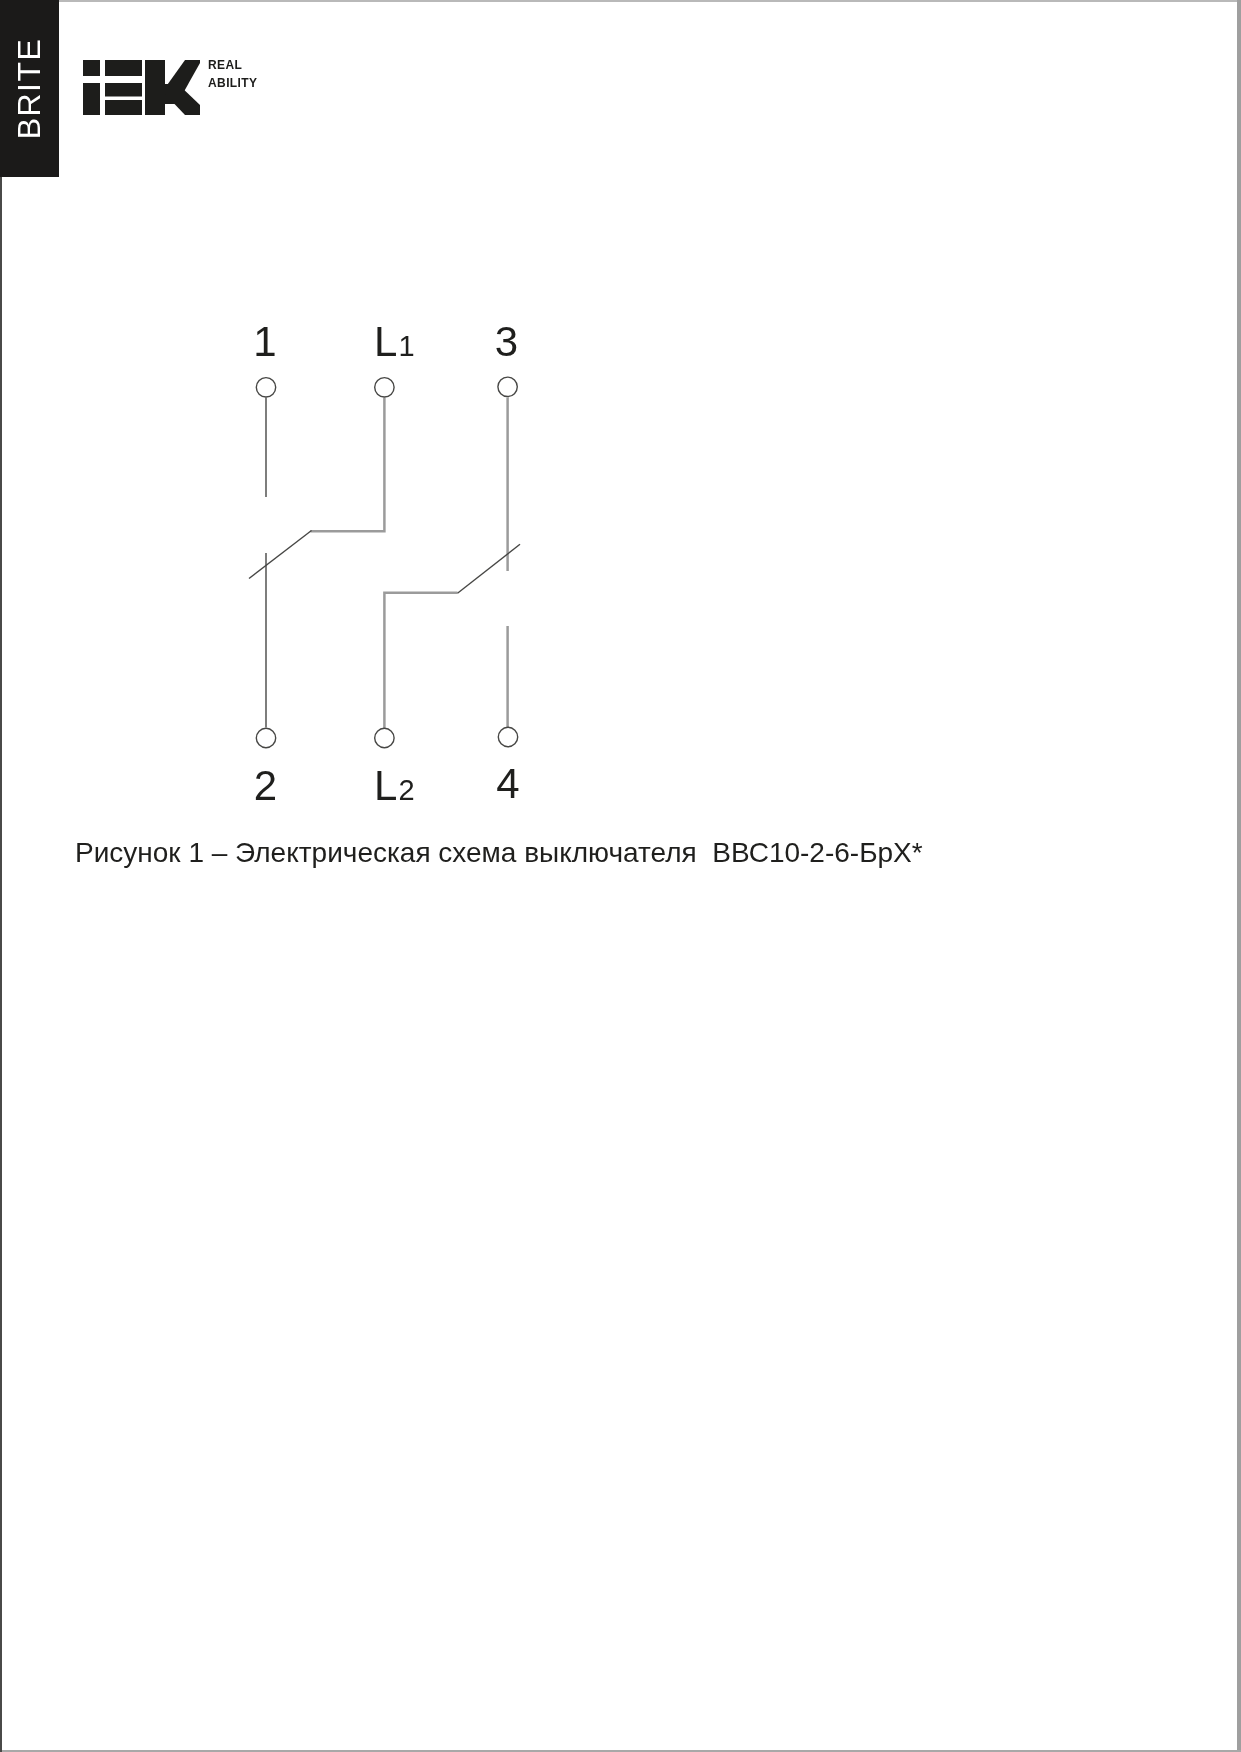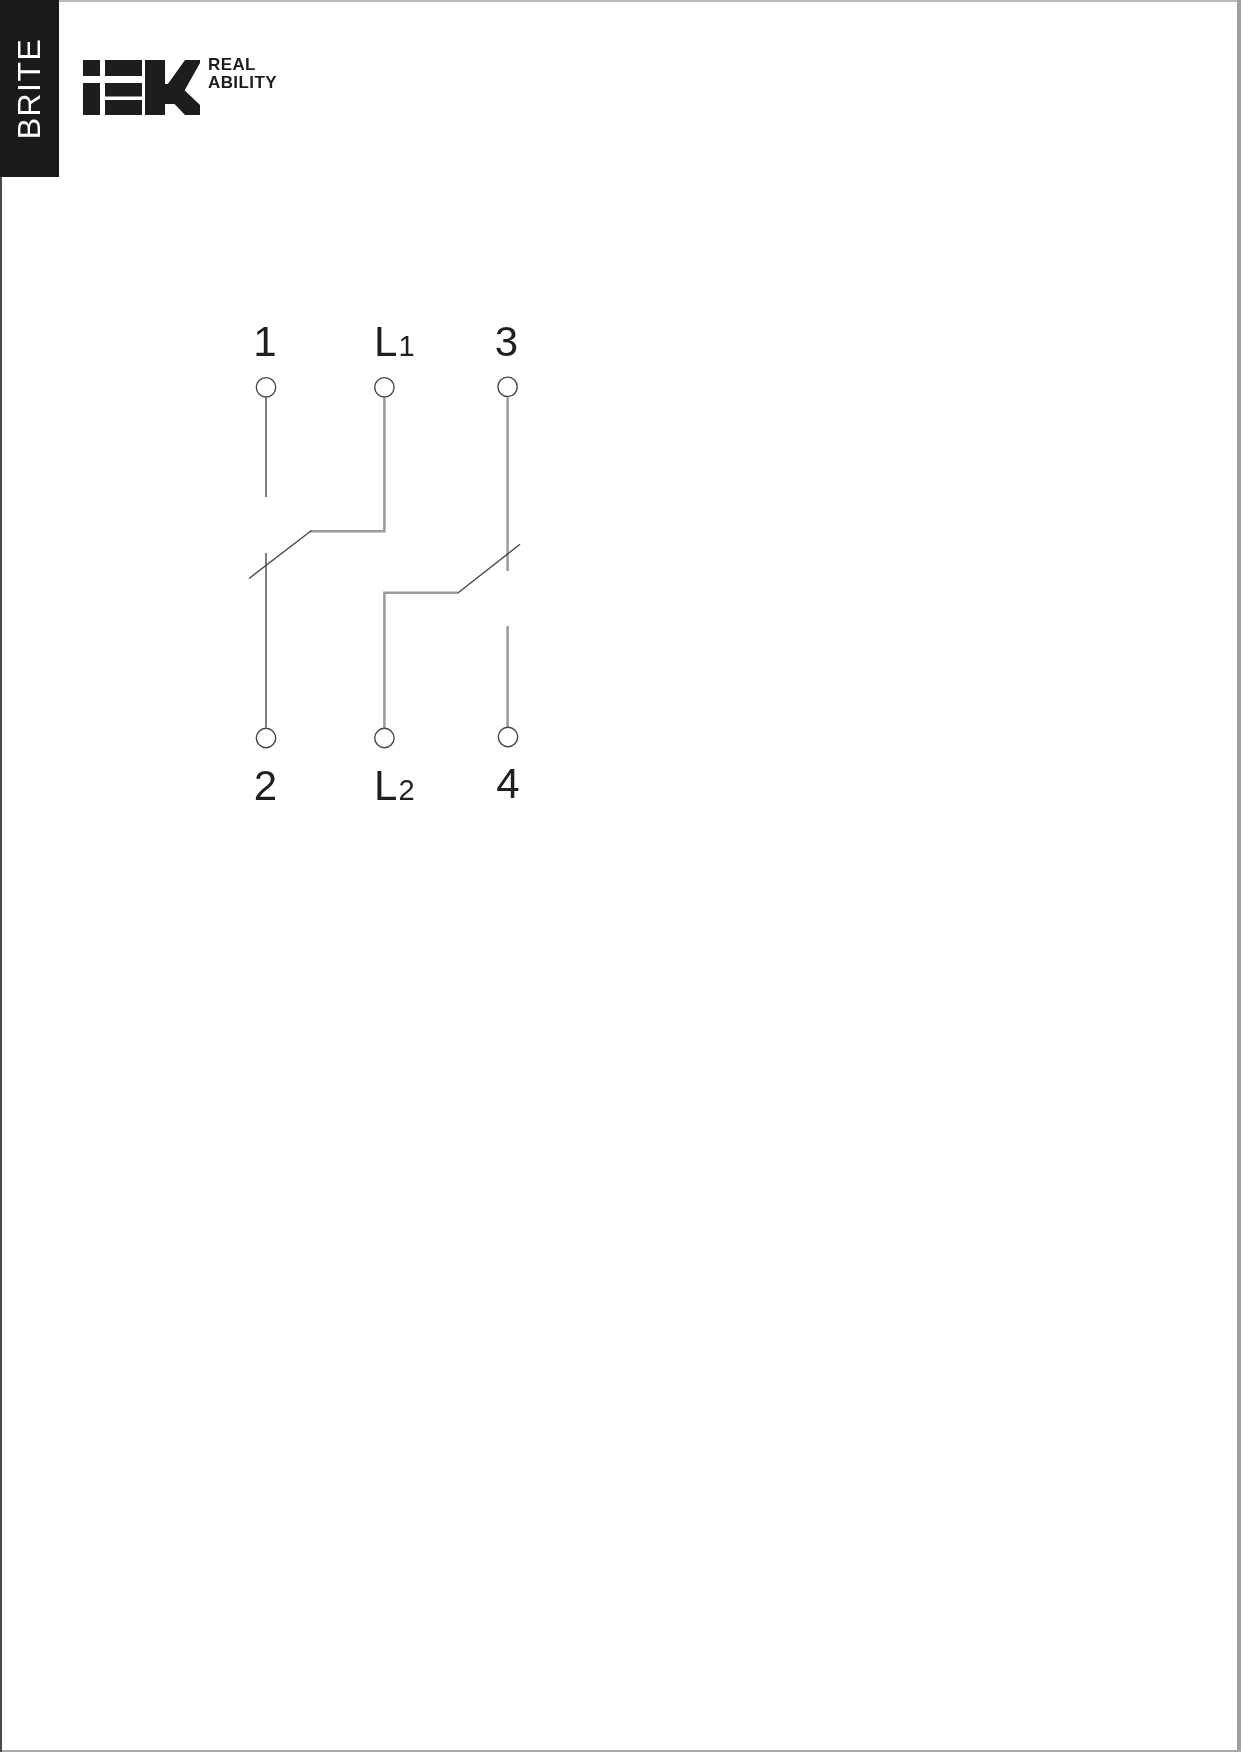--- a/index.html
+++ b/index.html
@@ -29,21 +29,21 @@
     letter-spacing:1.5px;
     white-space:nowrap;
   }
 
   
   .iek-logo{position:absolute;left:83px;top:58px;width:117px;height:57px;}
   .iek-logo *{fill:#1d1d1b;}
   .tagline{
     position:absolute;left:208px;top:56px;
     color:#1d1d1b;
-    font-size:17px;font-weight:bold;line-height:18px;letter-spacing:0.4px;
+    font-size:12px;font-weight:bold;line-height:18px;letter-spacing:0.4px;
   }
 
   
   .schematic{position:absolute;left:200px;top:300px;width:370px;height:520px;}
   .schematic text{
     font-family:"Liberation Sans","DejaVu Sans",sans-serif;
     fill:#1f1f1d;
   }
 
   
@@ -106,14 +106,15 @@
     <text x="374" y="356" font-size="42">L</text>
     <text x="398.5" y="356" font-size="29">1</text>
     <text x="506.5" y="356" font-size="42" text-anchor="middle">3</text>
 
     <text x="265.5" y="800" font-size="42" text-anchor="middle">2</text>
     <text x="374" y="800" font-size="42">L</text>
     <text x="398.5" y="800" font-size="29">2</text>
     <text x="508" y="798" font-size="42" text-anchor="middle">4</text>
   </svg>
 
+  <div class="caption">Рисунок 1 – Электрическая схема выключателя  ВВС10-2-6-БрХ*</div>
 
 </div>
 
 </body></html>

